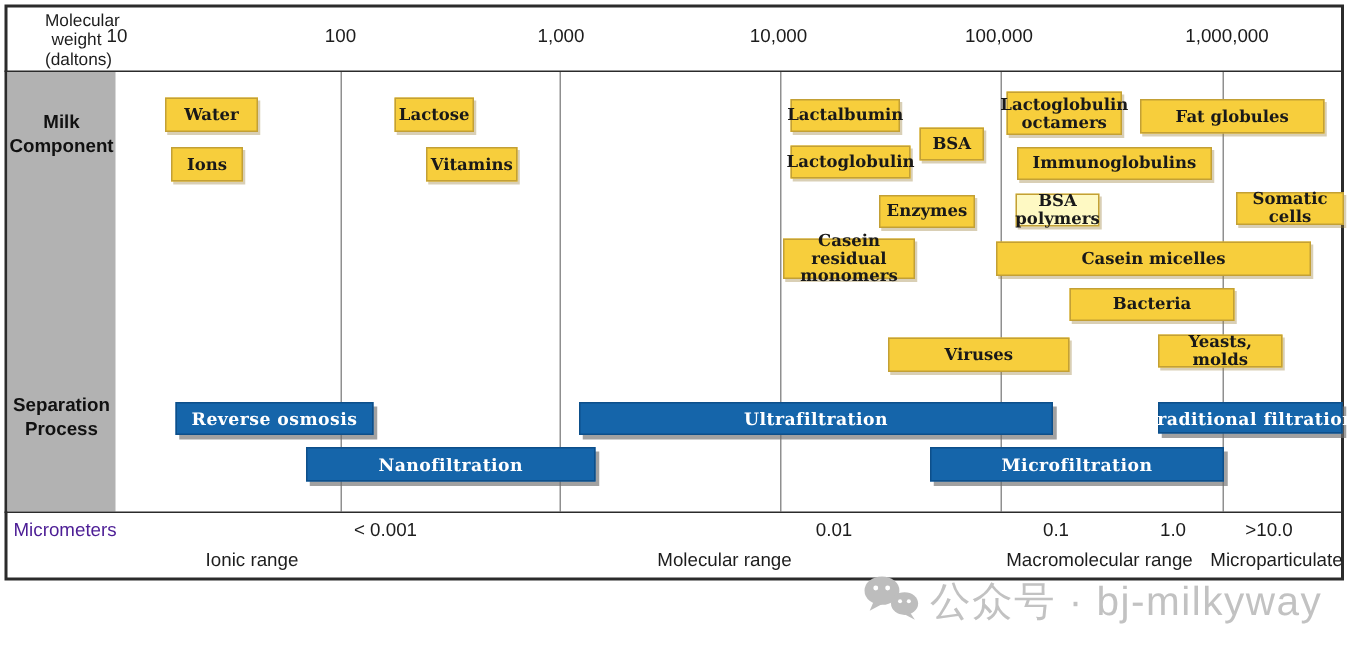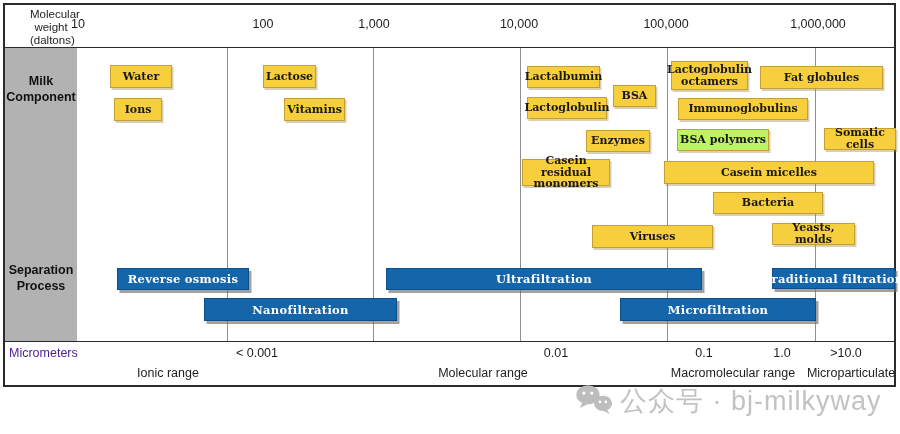--- a/index.html
+++ b/index.html
@@ -88,21 +88,21 @@
 <div class="stage">
 
   <div class="frame"></div>
 
   <div class="mw-title">Molecular
 weight
 (daltons)</div>
 
   <div id="dalton-ticks">
       <div class="dalton-tick" style="left: 78px;">10</div>
-      <div class="dalton-tick" style="left: 227px; margin-left: 36px;">100</div>
+      <div class="dalton-tick" style="left: 227px;">100</div>
       <div class="dalton-tick" style="left: 374px;">1,000</div>
       <div class="dalton-tick" style="left: 519px;">10,000</div>
       <div class="dalton-tick" style="left: 666px;">100,000</div>
       <div class="dalton-tick" style="left: 818px;">1,000,000</div>
     </div>
 
   <div class="header-divider"></div>
 
   <div class="gray-panel"></div>
   <div class="panel-label milk">Milk
@@ -124,21 +124,21 @@
       <div class="comp-box" style="left: 284px; top: 98px; width: 61px; height: 23px; background: rgb(247, 206, 60); border-color: rgb(195, 160, 53); color: rgb(25, 25, 25);">Vitamins</div>
       <div class="comp-box" style="left: 527px; top: 66px; width: 73px; height: 22px; background: rgb(247, 206, 60); border-color: rgb(195, 160, 53); color: rgb(25, 25, 25);">Lactalbumin</div>
       <div class="comp-box" style="left: 527px; top: 97px; width: 80px; height: 22px; background: rgb(247, 206, 60); border-color: rgb(195, 160, 53); color: rgb(25, 25, 25);">Lactoglobulin</div>
       <div class="comp-box" style="left: 613px; top: 85px; width: 43px; height: 22px; background: rgb(247, 206, 60); border-color: rgb(195, 160, 53); color: rgb(25, 25, 25);">BSA</div>
       <div class="comp-box" style="left: 586px; top: 130px; width: 64px; height: 22px; background: rgb(247, 206, 60); border-color: rgb(195, 160, 53); color: rgb(25, 25, 25);">Enzymes</div>
       <div class="comp-box" style="left: 522px; top: 159px; width: 88px; height: 27px; background: rgb(247, 206, 60); border-color: rgb(195, 160, 53); color: rgb(25, 25, 25);">Casein residual
 monomers</div>
       <div class="comp-box" style="left: 671px; top: 61px; width: 77px; height: 29px; background: rgb(247, 206, 60); border-color: rgb(195, 160, 53); color: rgb(25, 25, 25);">Lactoglobulin
 octamers</div>
       <div class="comp-box" style="left: 678px; top: 98px; width: 130px; height: 22px; background: rgb(247, 206, 60); border-color: rgb(195, 160, 53); color: rgb(25, 25, 25);">Immunoglobulins</div>
-      <div class="comp-box" style="left: 677px; top: 129px; width: 92px; height: 22px; background: #bef264; border-color: rgb(195, 160, 53); color: rgb(25, 25, 25);">BSA polymers</div>
+      <div class="comp-box" style="left: 677px; top: 129px; width: 56px; height: 22px; background: #fef9c3; border-color: rgb(195, 160, 53); color: rgb(25, 25, 25);">BSA polymers</div>
       <div class="comp-box" style="left: 640px; top: 161px; width: 210px; height: 23px; background: rgb(247, 206, 60); border-color: rgb(195, 160, 53); color: rgb(25, 25, 25); margin-left: 24px;">Casein micelles</div>
       <div class="comp-box" style="left: 713px; top: 192px; width: 110px; height: 22px; background: rgb(247, 206, 60); border-color: rgb(195, 160, 53); color: rgb(25, 25, 25);">Bacteria</div>
       <div class="comp-box" style="left: 592px; top: 225px; width: 121px; height: 23px; background: rgb(247, 206, 60); border-color: rgb(195, 160, 53); color: rgb(25, 25, 25);">Viruses</div>
       <div class="comp-box" style="left: 760px; top: 66px; width: 123px; height: 23px; background: rgb(247, 206, 60); border-color: rgb(195, 160, 53); color: rgb(25, 25, 25);">Fat globules</div>
       <div class="comp-box" style="left: 824px; top: 128px; width: 72px; height: 22px; background: rgb(247, 206, 60); border-color: rgb(195, 160, 53); color: rgb(25, 25, 25);">Somatic cells</div>
       <div class="comp-box" style="left: 772px; top: 223px; width: 83px; height: 22px; background: rgb(247, 206, 60); border-color: rgb(195, 160, 53); color: rgb(25, 25, 25);">Yeasts, molds</div>
     </div>
   <div id="processes">
       <div class="proc-bar" style="left: 117px; top: 268px; width: 132px; height: 22px; background: rgb(21, 101, 170); border-color: rgb(13, 79, 138); color: rgb(255, 255, 255);">Reverse osmosis</div>
       <div class="proc-bar" style="left: 204px; top: 298px; width: 193px; height: 23px; background: rgb(21, 101, 170); border-color: rgb(13, 79, 138); color: rgb(255, 255, 255);">Nanofiltration</div>

